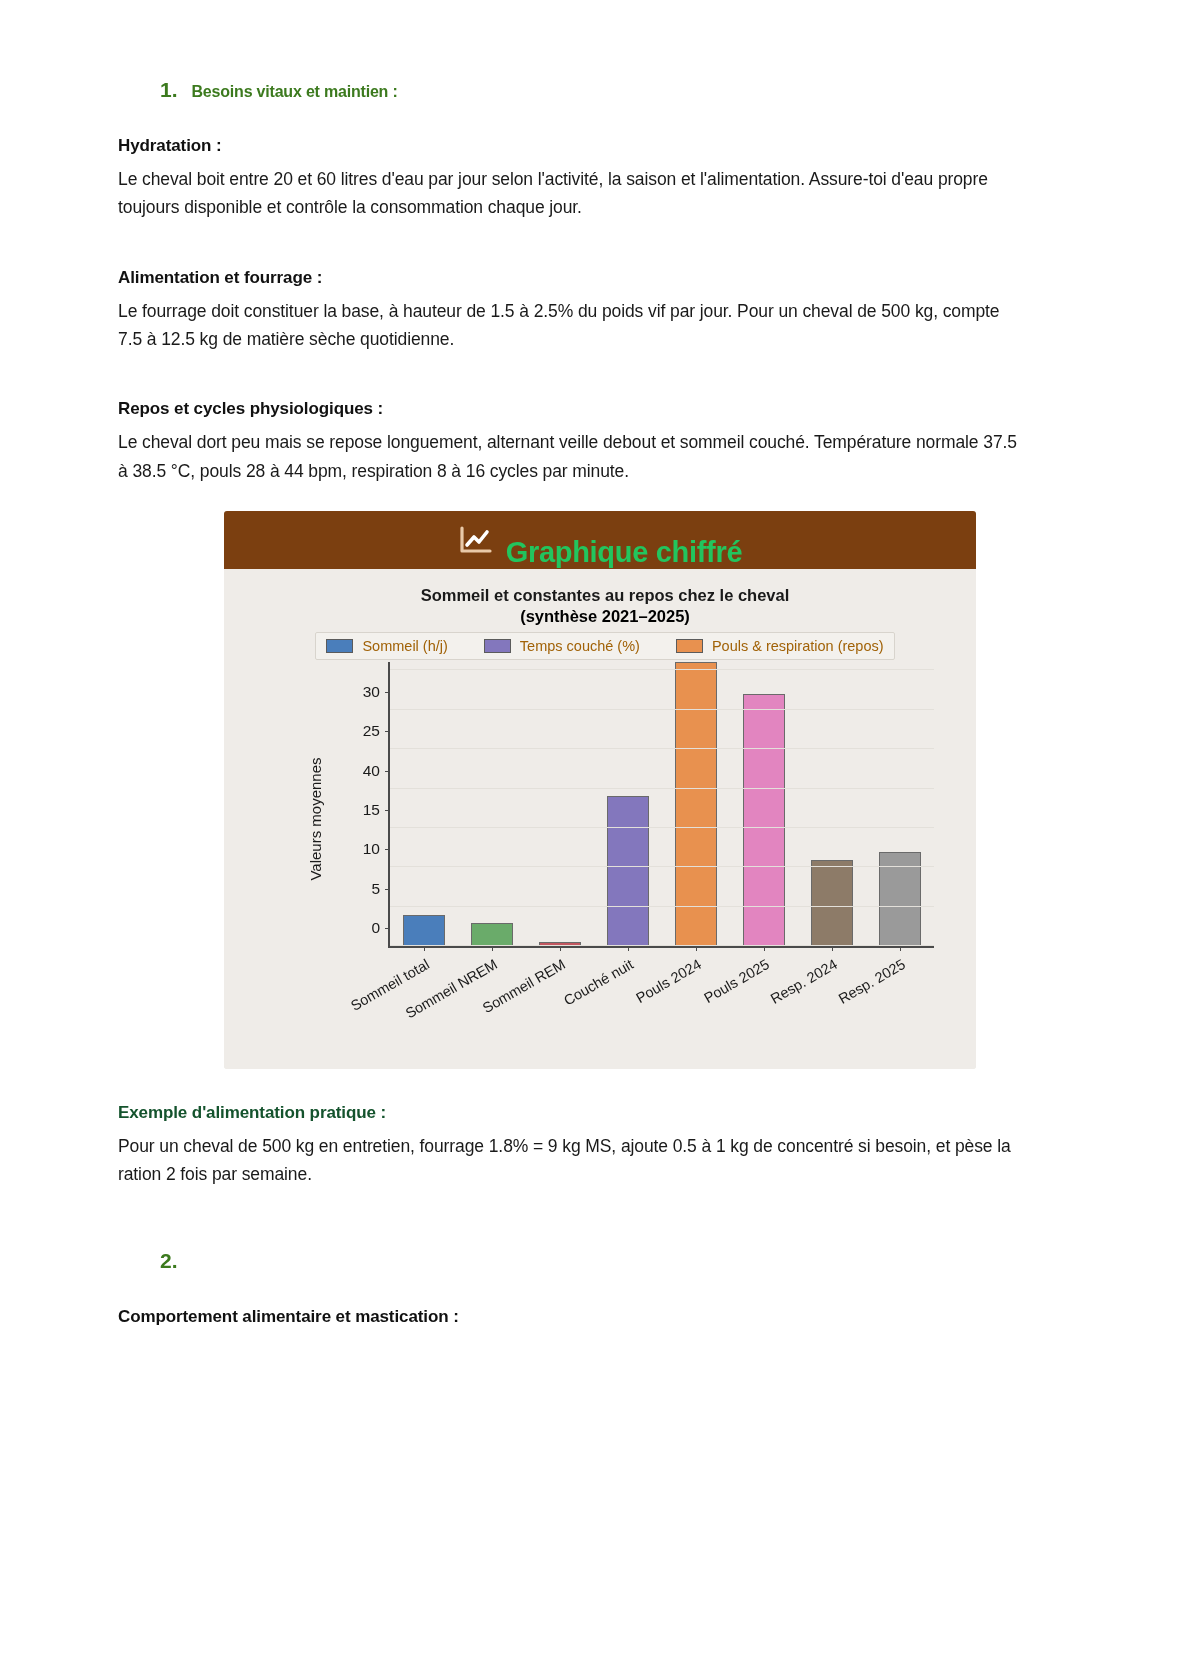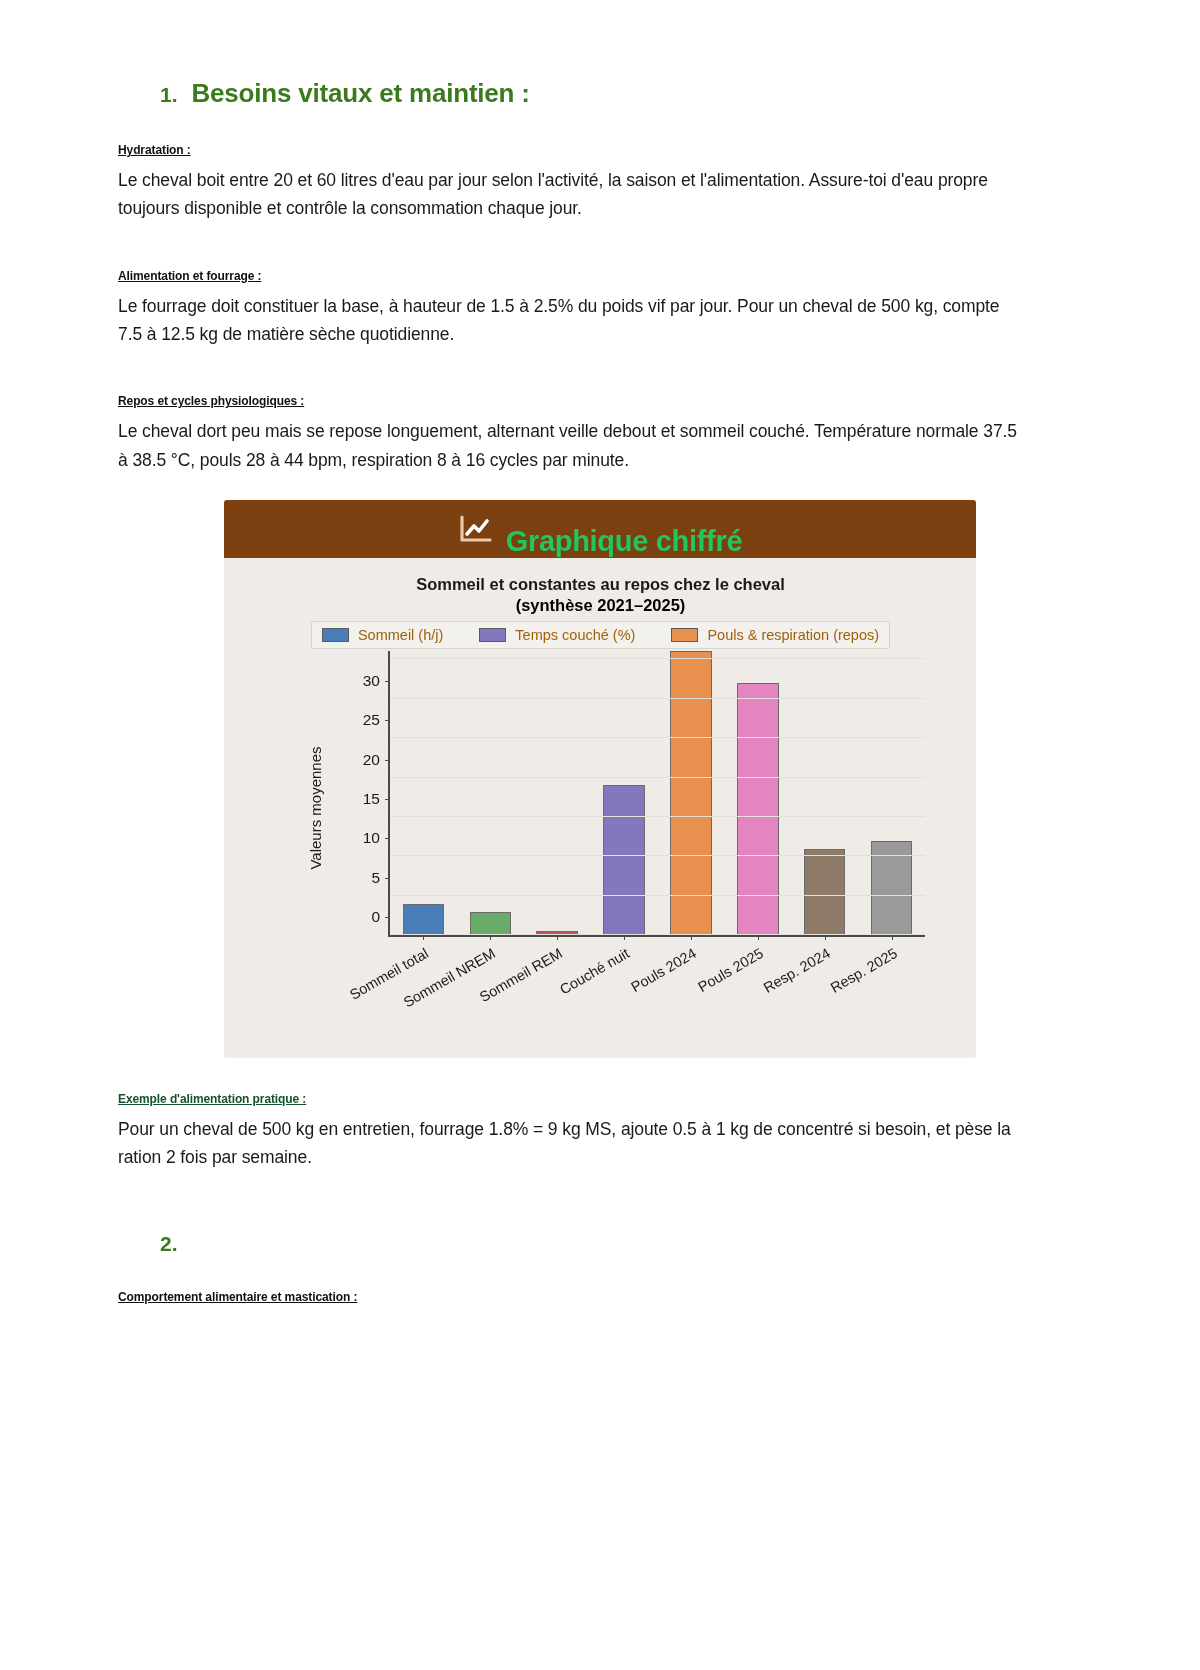--- a/index.html
+++ b/index.html
@@ -39,31 +39,30 @@
     display: flex;
     align-items: baseline;
     gap: 14px;
     margin-left: 42px;
     margin-bottom: 34px;
     color: #3c7a1e;
     font-weight: bold;
     font-size: 21px;
   }
   .section-heading .num { font-size: 21px; }
-  .section-heading .txt { font-size: 26px; letter-spacing: -0.2px; }
+  .section-heading .txt { font-size: 16px; letter-spacing: -0.2px; }
 
   
   .block { margin-bottom: 26px; }
   .block-title {
     font-weight: bold;
-    font-size: 12px;
+    font-size: 17px;
     color: #111;
     margin-bottom: 9px;
     letter-spacing: -0.1px;
-    text-decoration: underline;
   }
   .block-body {
     font-size: 17.5px;
     line-height: 1.62;
     color: #1a1a1a;
     max-width: 900px;
     letter-spacing: -0.1px;
   }
   .block-title.green { color: #14532d; }
 
@@ -90,21 +89,21 @@
   .chart-card-header .hdr-text {
     color: #22c55e;
     font-weight: bold;
     font-size: 29px;
     letter-spacing: -0.3px;
     margin-top: 24px;
   }
 
   .chart-body {
     background: #efece8;
-    padding: 16px 11px 22px 12px;
+    padding: 16px 2px 22px 12px;
     position: relative;
     height: 500px;
   }
 
   .chart-title {
     text-align: center;
     font-size: 16.5px;
     font-weight: bold;
     color: #1a1a1a;
     line-height: 1.25;
@@ -339,21 +338,21 @@
             </div>
         <div class="gridline" style="bottom: 0%;"></div>
             <div class="ytick" style="bottom: 0%;">0</div>
             <div class="gridline" style="bottom: 13.8889%;"></div>
             <div class="ytick" style="bottom: 13.8889%;">5</div>
             <div class="gridline" style="bottom: 27.7778%;"></div>
             <div class="ytick" style="bottom: 27.7778%;">10</div>
             <div class="gridline" style="bottom: 41.6667%;"></div>
             <div class="ytick" style="bottom: 41.6667%; margin-left: 8px;">15</div>
             <div class="gridline" style="bottom: 55.5556%;"></div>
-            <div class="ytick" style="bottom: 55.5556%;">20</div>
+            <div class="ytick" style="bottom: 55.5556%;">40</div>
             <div class="gridline" style="bottom: 69.4444%;"></div>
             <div class="ytick" style="bottom: 69.4444%;">25</div>
             <div class="gridline" style="bottom: 83.3333%;"></div>
             <div class="ytick" style="bottom: 83.3333%;">30</div>
             <div class="gridline" style="bottom: 97.2222%;"></div>
             <div class="ytick" style="bottom: 97.2222%;">35</div>
           </div>
       </div>
     </div>
   </div>

